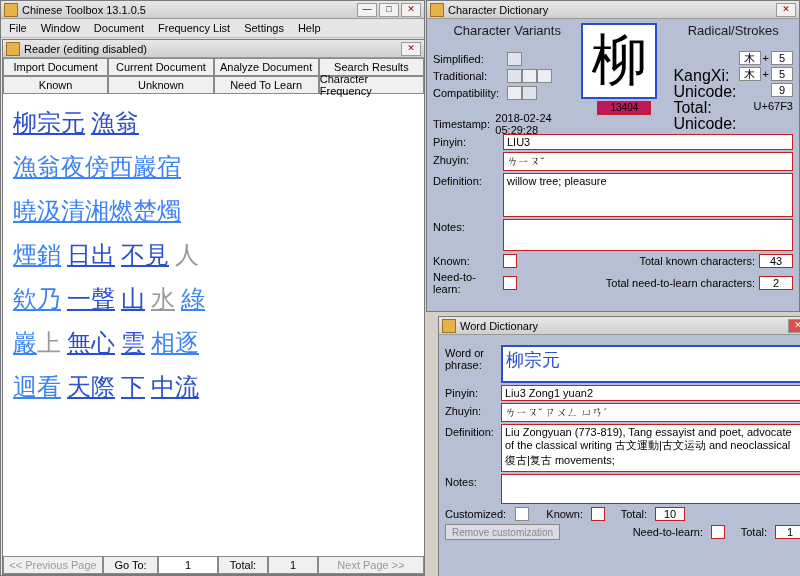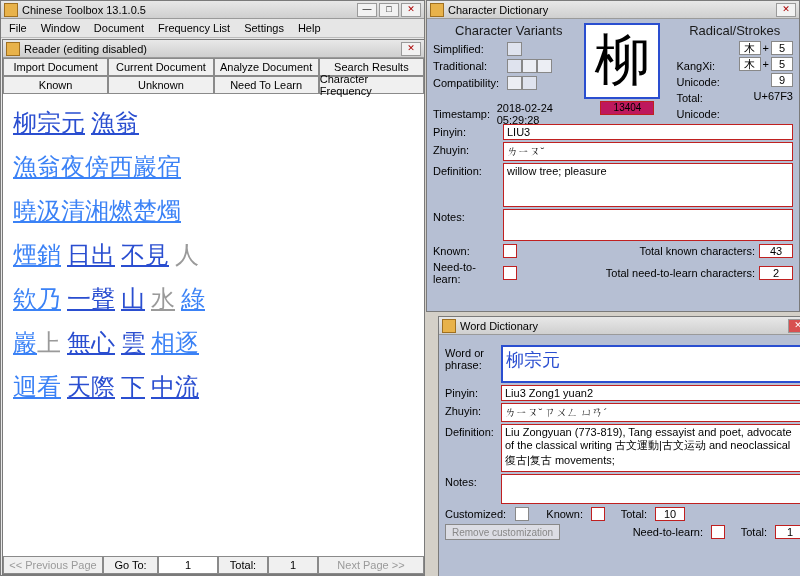--- a/index.html
+++ b/index.html
@@ -34,35 +34,35 @@
   .cd-top { display:flex; }
   .cd-col { flex:1; font-size:11px;}
   .cd-col.center-col { flex:0 0 86px; }
   .cd-row { display:flex; height:17px; align-items:center; }
   .boxcell { width:15px; height:14px; border:1px solid #888; background:#eceef4; }
   .boxcell.on { background:#dfe3ee;}
   .big-char { width:76px; height:76px; border:2px solid #2a4ed0; background:#fff; display:flex; align-items:center; justify-content:center;}
   .big-char span { font-size: 56px; font-family: "SimSun","MingLiU",serif; color:#000;}
   .idbox { width:54px; height:14px; border:1px solid #c02020; background:#be185d; font-size:10px; text-align:center; margin:2px auto 0;}
   .rad-row { display:flex; height:16px; align-items:center; justify-content:flex-end; gap:2px;}
-  .rad-row .rbl { flex:1; font-size:11px;margin-top:35px;}
+  .rad-row .rbl { flex:1; font-size:16px;margin-top:35px;}
   .smallbox { min-width:22px; height:14px; border:1px solid #888; background:#fff; font-size:11px; display:flex; align-items:center; justify-content:center; padding:0 2px;}
   .smallbox.r { border-color:#c02020;}
   .field-row { display:flex; align-items:flex-start; margin-top:2px;}
   .field-row .lab { width:70px; font-size:11px; padding-top:2px;}
   .field-row .val { flex:1; border:1px solid #c02020; background:#fff; min-height:16px; font-size:11px; padding:1px 3px;}
   .chk { width:14px;height:14px;border:1px solid #c02020;background:#fff;display:inline-block;}
   .bottom-stats { display:flex; font-size:11px; margin-top:3px; align-items:center;}
   
   #win-worddict { left: 426px; top: 316px; width: 374px; height: 332px; margin-left: 12px; }
   #win-worddict .body { position:absolute; top:18px; left:0; right:0; bottom:0; padding:8px 6px;}
   .blueval { color:#2a4ed0;}
   .zh-font { font-family:"MingLiU","SimSun",serif;}
   .btn-small { border:1px solid #888; background:#dcdde4; height:16px; padding:0 6px; font-size:10px; display:flex;align-items:center; color:#888;}
-  .heading { text-align: center; font-size: 13px; color:#1a1a1a; margin-bottom:2px;}
+  .heading { text-align: center; font-size: 13px; color:#1a1a1a; margin-bottom:12px;}
 </style>
 </head>
 <body>
 
 <div id="win-main" class="window">
   <div class="titlebar">
     <span class="icon"></span>
     <span class="title">Chinese Toolbox 13.1.0.5</span>
     <span class="winbtn">—</span>
     <span class="winbtn">□</span>

